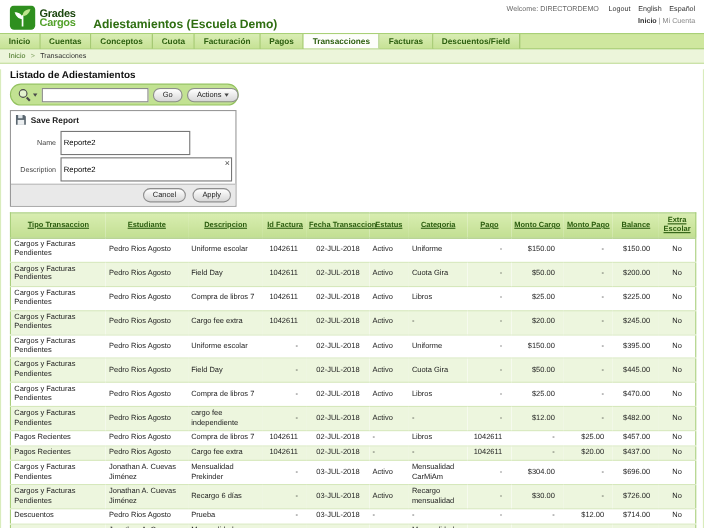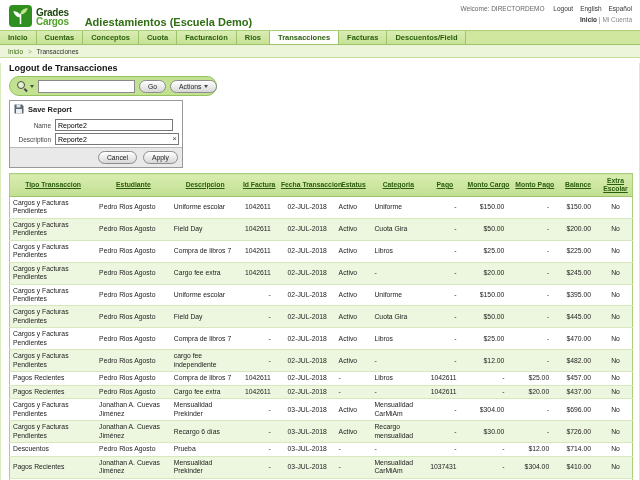--- a/index.html
+++ b/index.html
@@ -48,25 +48,25 @@
               border-top:3px solid #4a4a4a; margin-left:-2px; }
   .search-input { width:102px; height:13px; border:1px solid #8a8a8a; font-size:7px; padding:0 2px;
                   font-family:"Liberation Sans", sans-serif; }
   .btn { display:inline-flex; align-items:center; justify-content:center; gap:3px; height:13px; padding:0 8px;
          border:1px solid #8d8d8d; border-radius:8px; background:linear-gradient(#ffffff,#d7d7d7);
          font-size:6.8px; color:#222; cursor:pointer; white-space:nowrap; }
   .caret { width:0; height:0; border-left:2.5px solid transparent; border-right:2.5px solid transparent;
            border-top:3px solid #444; }
 
   
-  .save-panel { margin:4px 0 0 8px; width:174px; border:1px solid #999; background:#fff; font-size:6.8px; }
+  .save-panel { margin:4px 0 0 8px; width:206px; border:1px solid #999; background:#fff; font-size:6.8px; }
   .sp-head { display:flex; align-items:center; gap:4px; padding:3px 4px; font-weight:bold; font-size:7.5px; }
   .sp-row { display:flex; align-items:center; margin:2px 3px; }
   .sp-label { width:42px; text-align:right; padding-right:4px; color:#444; font-size:6.5px; flex:none; }
-  .sp-input { height:12px; border:1px solid #777; font-size:7px; padding:0 2px; font-family:"Liberation Sans", sans-serif; }
+  .sp-input { height:12px; border:1px solid #777; font-size:7px; padding:10px 2px; font-family:"Liberation Sans", sans-serif; }
   .sp-name { width:118px; }
   .sp-descwrap { position:relative; flex:1; display:flex; }
   .sp-desc { width:100%; padding-right:9px; }
   .clear-x { position:absolute; right:2px; top:1px; font-size:8px; line-height:10px; color:#444; cursor:pointer; }
   .sp-foot { background:#e9e9e9; border-top:1px solid #bbb; padding:3px 4px; text-align:right; }
   .sp-foot .btn { margin-left:4px; }
 
   
   table.report { margin:5px 8px 0 8px; width:624px; border-collapse:collapse; table-layout:fixed;
                  font-size:6.8px; border:1px solid #a9cf7c; }
@@ -117,34 +117,34 @@
     </div>
   </div>
 </div>
 
 <div class="tabs">
     <div class="tab">Inicio</div>
     <div class="tab">Cuentas</div>
     <div class="tab">Conceptos</div>
     <div class="tab">Cuota</div>
     <div class="tab">Facturación</div>
-    <div class="tab">Rios</div>
+    <div class="tab">Pagos</div>
     <div class="tab active">Transacciones</div>
     <div class="tab">Facturas</div>
     <div class="tab">Descuentos/Field</div>
   </div>
 <div class="crumb">
   <span class="bc-link">Inicio</span>
   <span class="bc-sep">&gt;</span>
   <span class="bc-cur">Transacciones</span>
 </div>
 
 <div class="content">
 
-  <div class="page-title">Logout de Transacciones</div>
+  <div class="page-title">Listado de Adiestamientos</div>
 
   <div class="searchbar">
     <span class="mag"></span>
     <span class="magcaret"></span>
     <input class="search-input" type="text" value="" style="">
     <span class="btn">Go</span>
     <span class="btn">
       <span>Actions</span>
       <span class="caret"></span>
     </span>

